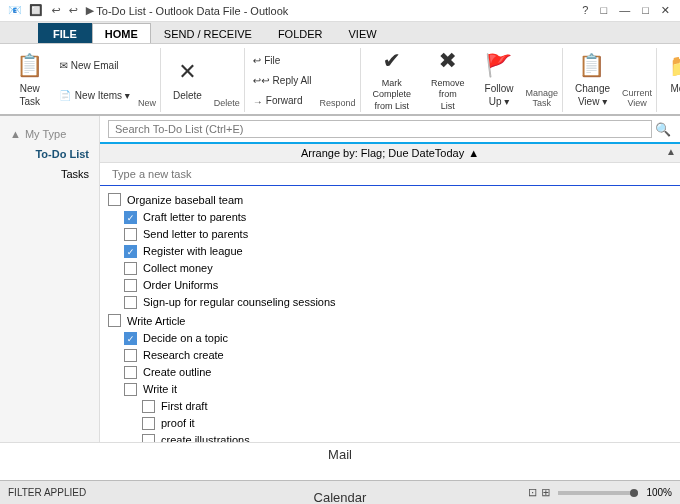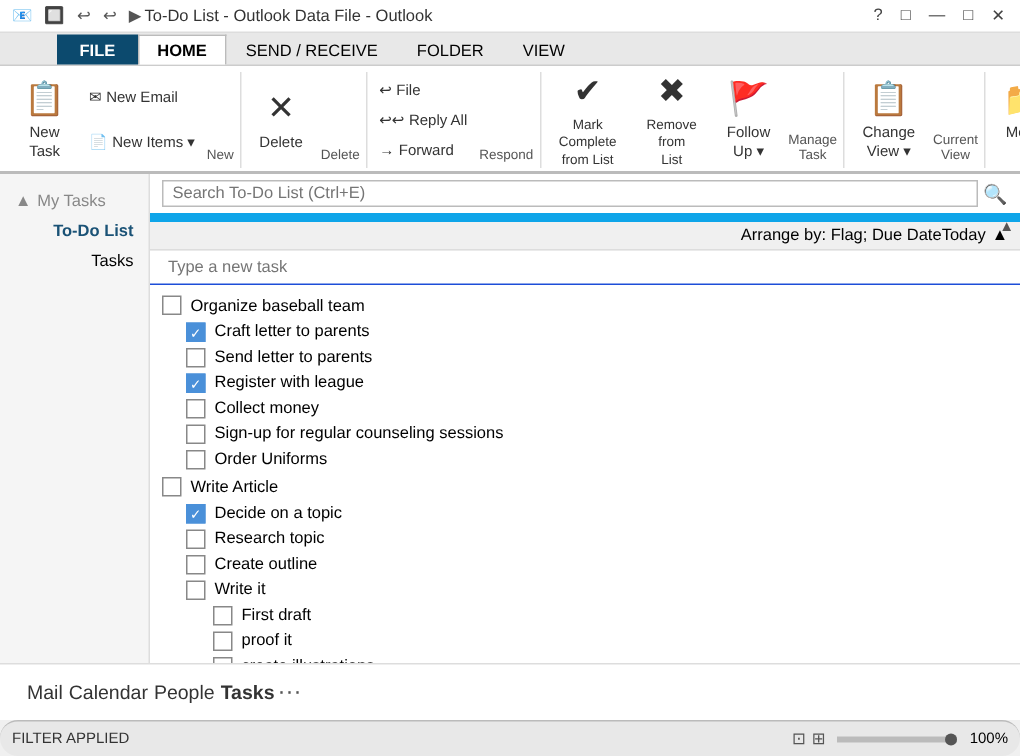--- a/index.html
+++ b/index.html
@@ -154,36 +154,36 @@
       background: white;
       display: flex;
       flex-direction: column;
     }
 
     
     .search-bar {
       display: flex;
       align-items: center;
       padding: 4px 8px;
-      border-bottom: 6px solid #0ea5e9;
+      border-bottom: 2px solid #0ea5e9;
       gap: 4px;
     }
     .search-bar input {
       flex: 1;
       border: 1px solid #bbb;
       padding: 2px 6px;
       font-size: 11px;
       outline: none;
     }
     .search-icon { font-size: 13px; color: #555; }
 
     
     .sort-bar {
       display: flex;
-      justify-content: flex-end;
+      justify-content: center;
       align-items: center;
       padding: 3px 8px;
       background: #f0f0f0;
       border-bottom: 1px solid #ddd;
       font-size: 11px;
     }
     .sort-bar-right {
       display: flex;
       align-items: center;
       gap: 4px;
@@ -243,40 +243,41 @@
     .checkbox.checked::after { content: '✓'; font-size: 9px; }
 
     
     .bottom-nav {
       height: 38px;
       background: white;
       border-top: 1px solid #ddd;
       display: flex;
       align-items: center;
       padding: 0 16px;
+      gap: 20px;
+      flex-direction: column;
     }
     .nav-item {
       font-size: 13px;
       color: #333;
       cursor: pointer;
       padding: 4px 2px;
     }
     .nav-dots { font-size: 16px; color: #555; cursor: pointer; }
 
     
     .status-bar {
       height: 24px;
       background: #e8e8e8;
       border-top: 1px solid #bbb;
       display: flex;
       align-items: center;
       justify-content: space-between;
       padding: 0 8px;
       font-size: 10px;
-      border-radius: 12px;
     }
     .status-left { color: #333; }
     .status-right { display: flex; align-items: center; gap: 8px; }
     .status-icons { display: flex; gap: 4px; font-size: 11px; color: #555; }
     .zoom-slider {
       width: 80px;
       height: 4px;
       background: #bbb;
       position: relative;
     }
@@ -407,21 +408,21 @@
   </div>
 
   <div class="ribbon-collapse">▲</div>
 </div>
 
 <div class="main-container">
 
   <div class="sidebar">
     <div class="sidebar-section">
       <span>▲</span>
-      <span>My Tasks</span>
+      <span>My Type</span>
     </div>
     <div class="sidebar-item active">
       <span>To-Do List</span>
     </div>
     <div class="sidebar-item">
       <span>Tasks</span>
     </div>
   </div>
 
   <div class="task-pane">
@@ -461,39 +462,39 @@
       <div class="task-item">
         <div class="checkbox checked"></div>
         <span>Register with league</span>
       </div>
       <div class="task-item">
         <div class="checkbox"></div>
         <span>Collect money</span>
       </div>
       <div class="task-item">
         <div class="checkbox"></div>
+        <span>Order Uniforms</span>
+      </div>
+      <div class="task-item">
+        <div class="checkbox"></div>
         <span>Sign-up for regular counseling sessions</span>
-      </div>
-      <div class="task-item">
-        <div class="checkbox"></div>
-        <span>Order Uniforms</span>
       </div>
 
       <div class="task-group-header">
         <div class="checkbox"></div>
         <span>Write Article</span>
       </div>
 
       <div class="task-item">
         <div class="checkbox checked"></div>
         <span>Decide on a topic</span>
       </div>
       <div class="task-item">
         <div class="checkbox"></div>
-        <span>Research topic</span>
+        <span>Research create</span>
       </div>
       <div class="task-item">
         <div class="checkbox"></div>
         <span>Create outline</span>
       </div>
       <div class="task-item">
         <div class="checkbox"></div>
         <span>Write it</span>
       </div>
       <div class="task-item sub">

